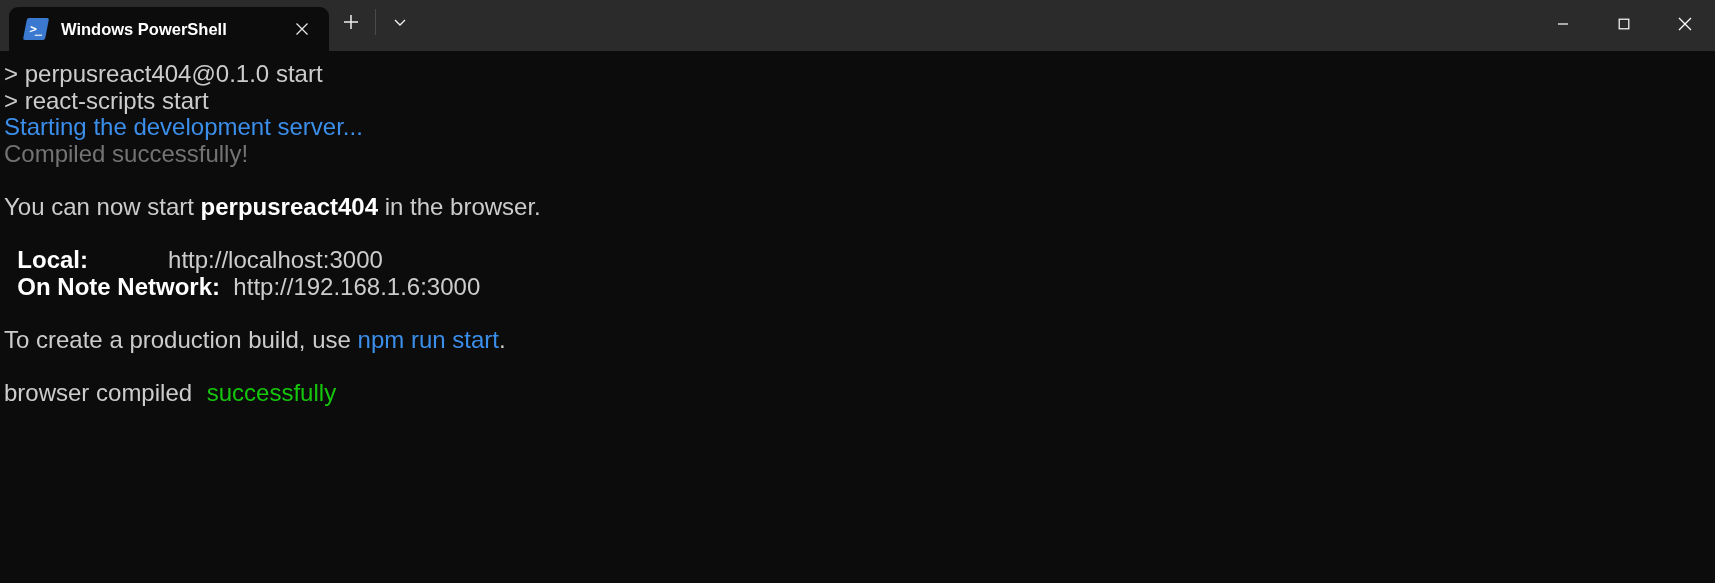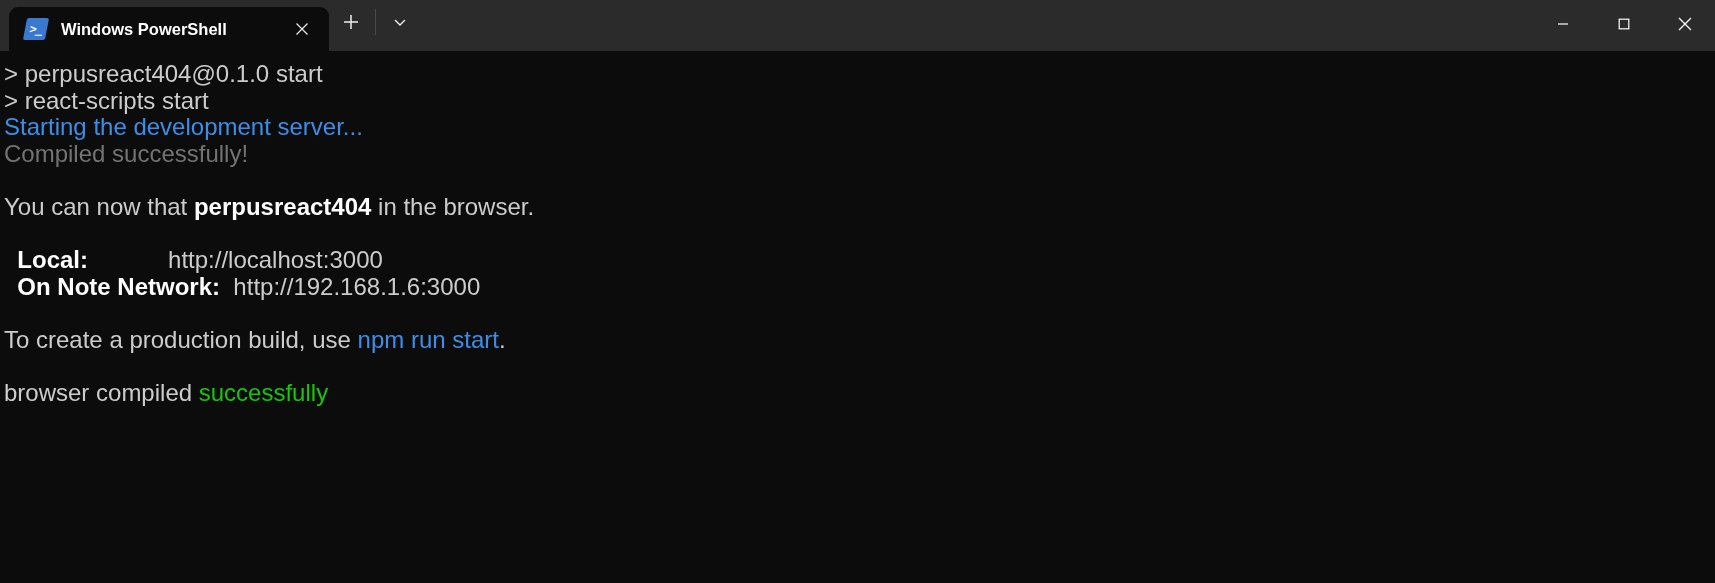--- a/index.html
+++ b/index.html
@@ -149,21 +149,21 @@
     font-size: 24px;
     line-height: 26.6px;
     color: #cccccc;
     white-space: pre;
     letter-spacing: 0px;
     height: 26.6px;
   }
   .c-white   { color: #cccccc; }
   .c-bright  { color: #ffffff; font-weight: bold; }
   .c-blue    { color: #3b8eea; }
-  .c-green   { color: #16c60c; }
+  .c-green   { color: #16c60c; margin-left: 8px; }
   .c-darkgreen { color: #737373; }
 </style>
 </head>
 <body>
 
 <div class="window">
 
   <div class="titlebar">
 
     <div class="tabstrip">
@@ -215,21 +215,21 @@
 
   </div>
 
   <div class="terminal">
     <div id="terminal-lines">
         <div class="term-line"><span class="c-white">&gt; perpusreact404@0.1.0 start</span></div>
         <div class="term-line"><span class="c-white">&gt; react-scripts start</span></div>
         <div class="term-line"><span class="c-blue">Starting the development server...</span></div>
         <div class="term-line"><span class="c-darkgreen">Compiled successfully!</span></div>
         <div class="term-line"><span class="c-white"> </span></div>
-        <div class="term-line"><span class="c-white">You can now that </span><span class="c-bright">perpusreact404</span><span class="c-white"> in the browser.</span></div>
+        <div class="term-line"><span class="c-white">You can now start </span><span class="c-bright">perpusreact404</span><span class="c-white"> in the browser.</span></div>
         <div class="term-line"><span class="c-white"> </span></div>
         <div class="term-line"><span class="c-bright">  Local:            </span><span class="c-white">http://localhost:3000</span></div>
         <div class="term-line"><span class="c-bright">  On Note Network:  </span><span class="c-white">http://192.168.1.6:3000</span></div>
         <div class="term-line"><span class="c-white"> </span></div>
         <div class="term-line"><span class="c-white">To create a production build, use </span><span class="c-blue">npm run start</span><span class="c-white">.</span></div>
         <div class="term-line"><span class="c-white"> </span></div>
         <div class="term-line"><span class="c-white">browser compiled </span><span class="c-green">successfully</span></div>
       </div>
   </div>
 

